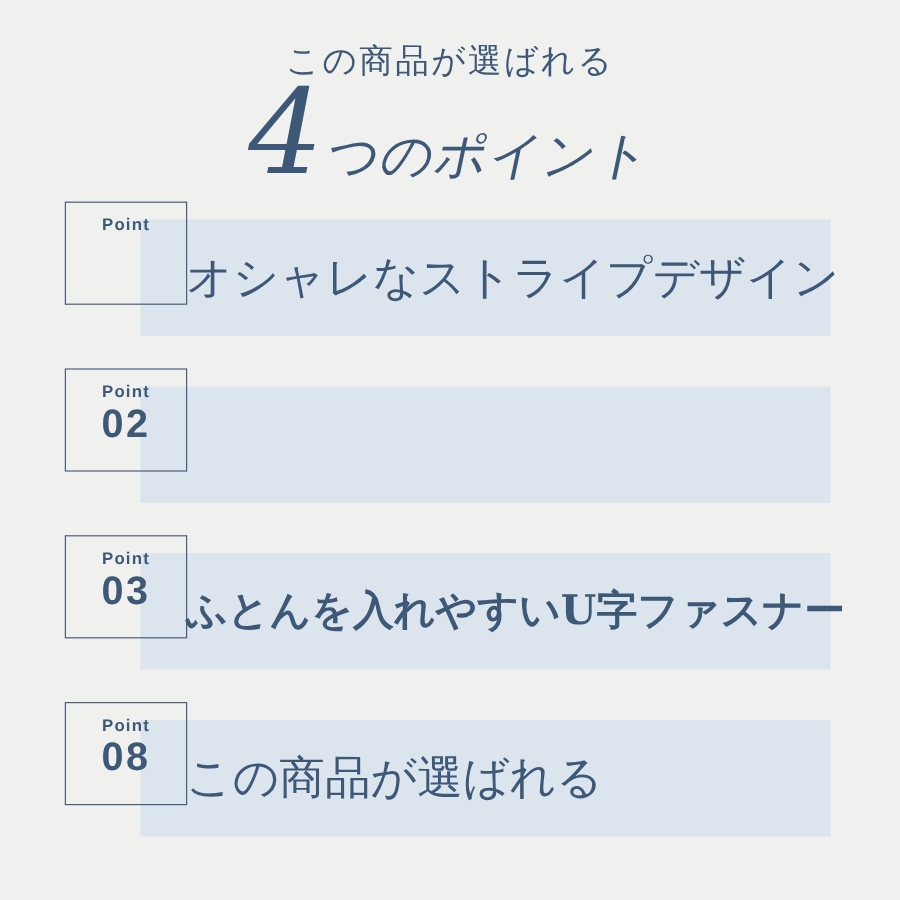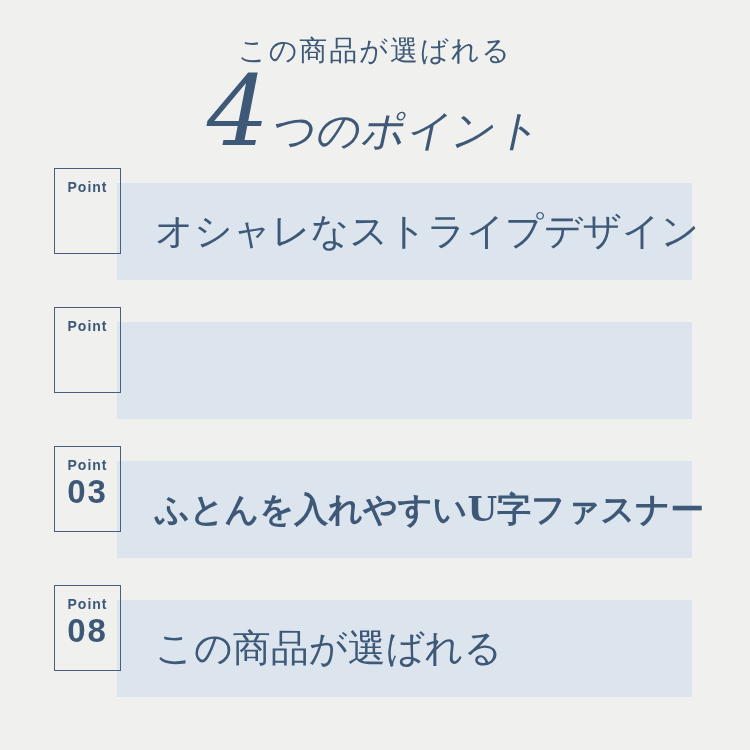--- a/index.html
+++ b/index.html
@@ -77,21 +77,21 @@
     left: 117px;
     top: 15px;
     width: 575px;
     height: 97px;
     background: var(--band);
   }
   .numbox {
     position: absolute;
     left: 54px;
     top: 0;
-    width: 67px;
+    width: 102px;
     height: 86px;
     border: 1.5px solid var(--border);
     background: transparent;
     text-align: center;
     color: var(--accent);
     font-family: "Liberation Sans", sans-serif;
   }
   .point-label {
     margin-top: 11px;
     font-size: 14px;
@@ -136,20 +136,21 @@
     <div class="numbox">
       <div class="point-label">Point</div>
     </div>
     <div class="point-text">オシャレなストライプデザイン</div>
   </div>
 
   <div class="point-section s2">
     <div class="band"></div>
     <div class="numbox">
       <div class="point-label">Point</div>
+      <div class="point-number">02</div>
     </div>
   </div>
 
   <div class="point-section s3">
     <div class="band"></div>
     <div class="numbox">
       <div class="point-label">Point</div>
       <div class="point-number">03</div>
     </div>
     <div class="point-text small">ふとんを入れやすいU字ファスナー</div>

